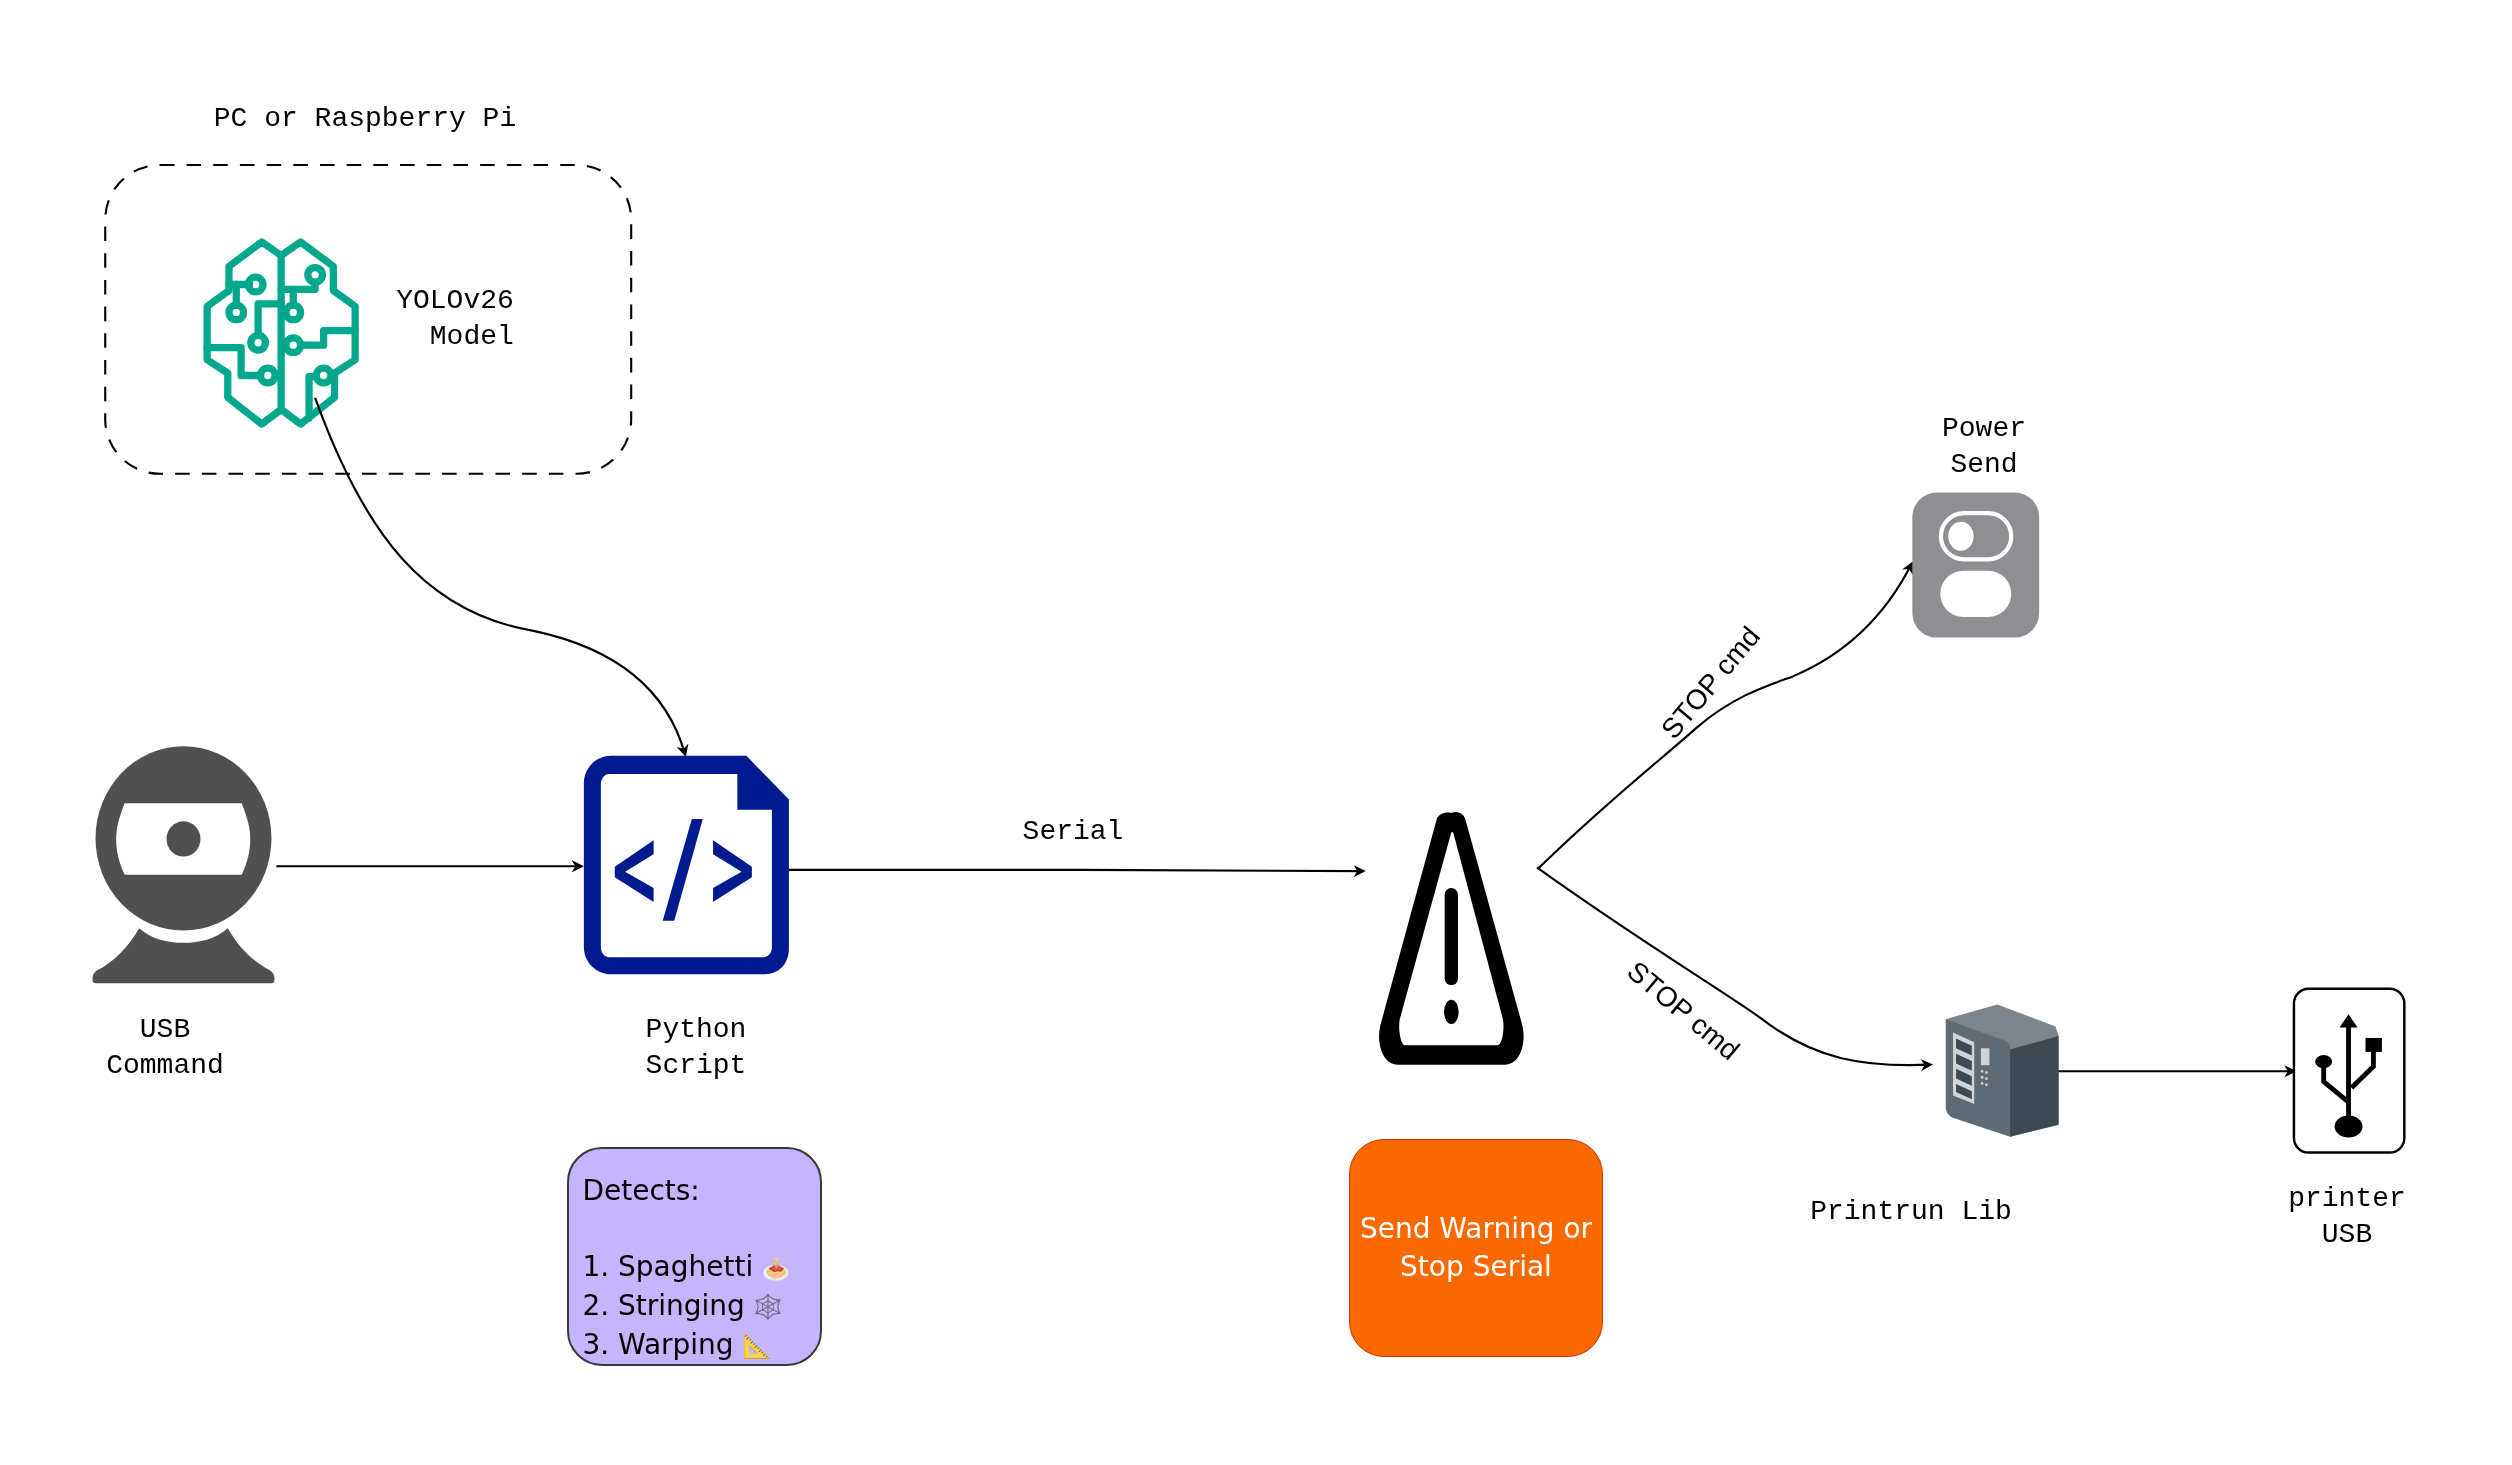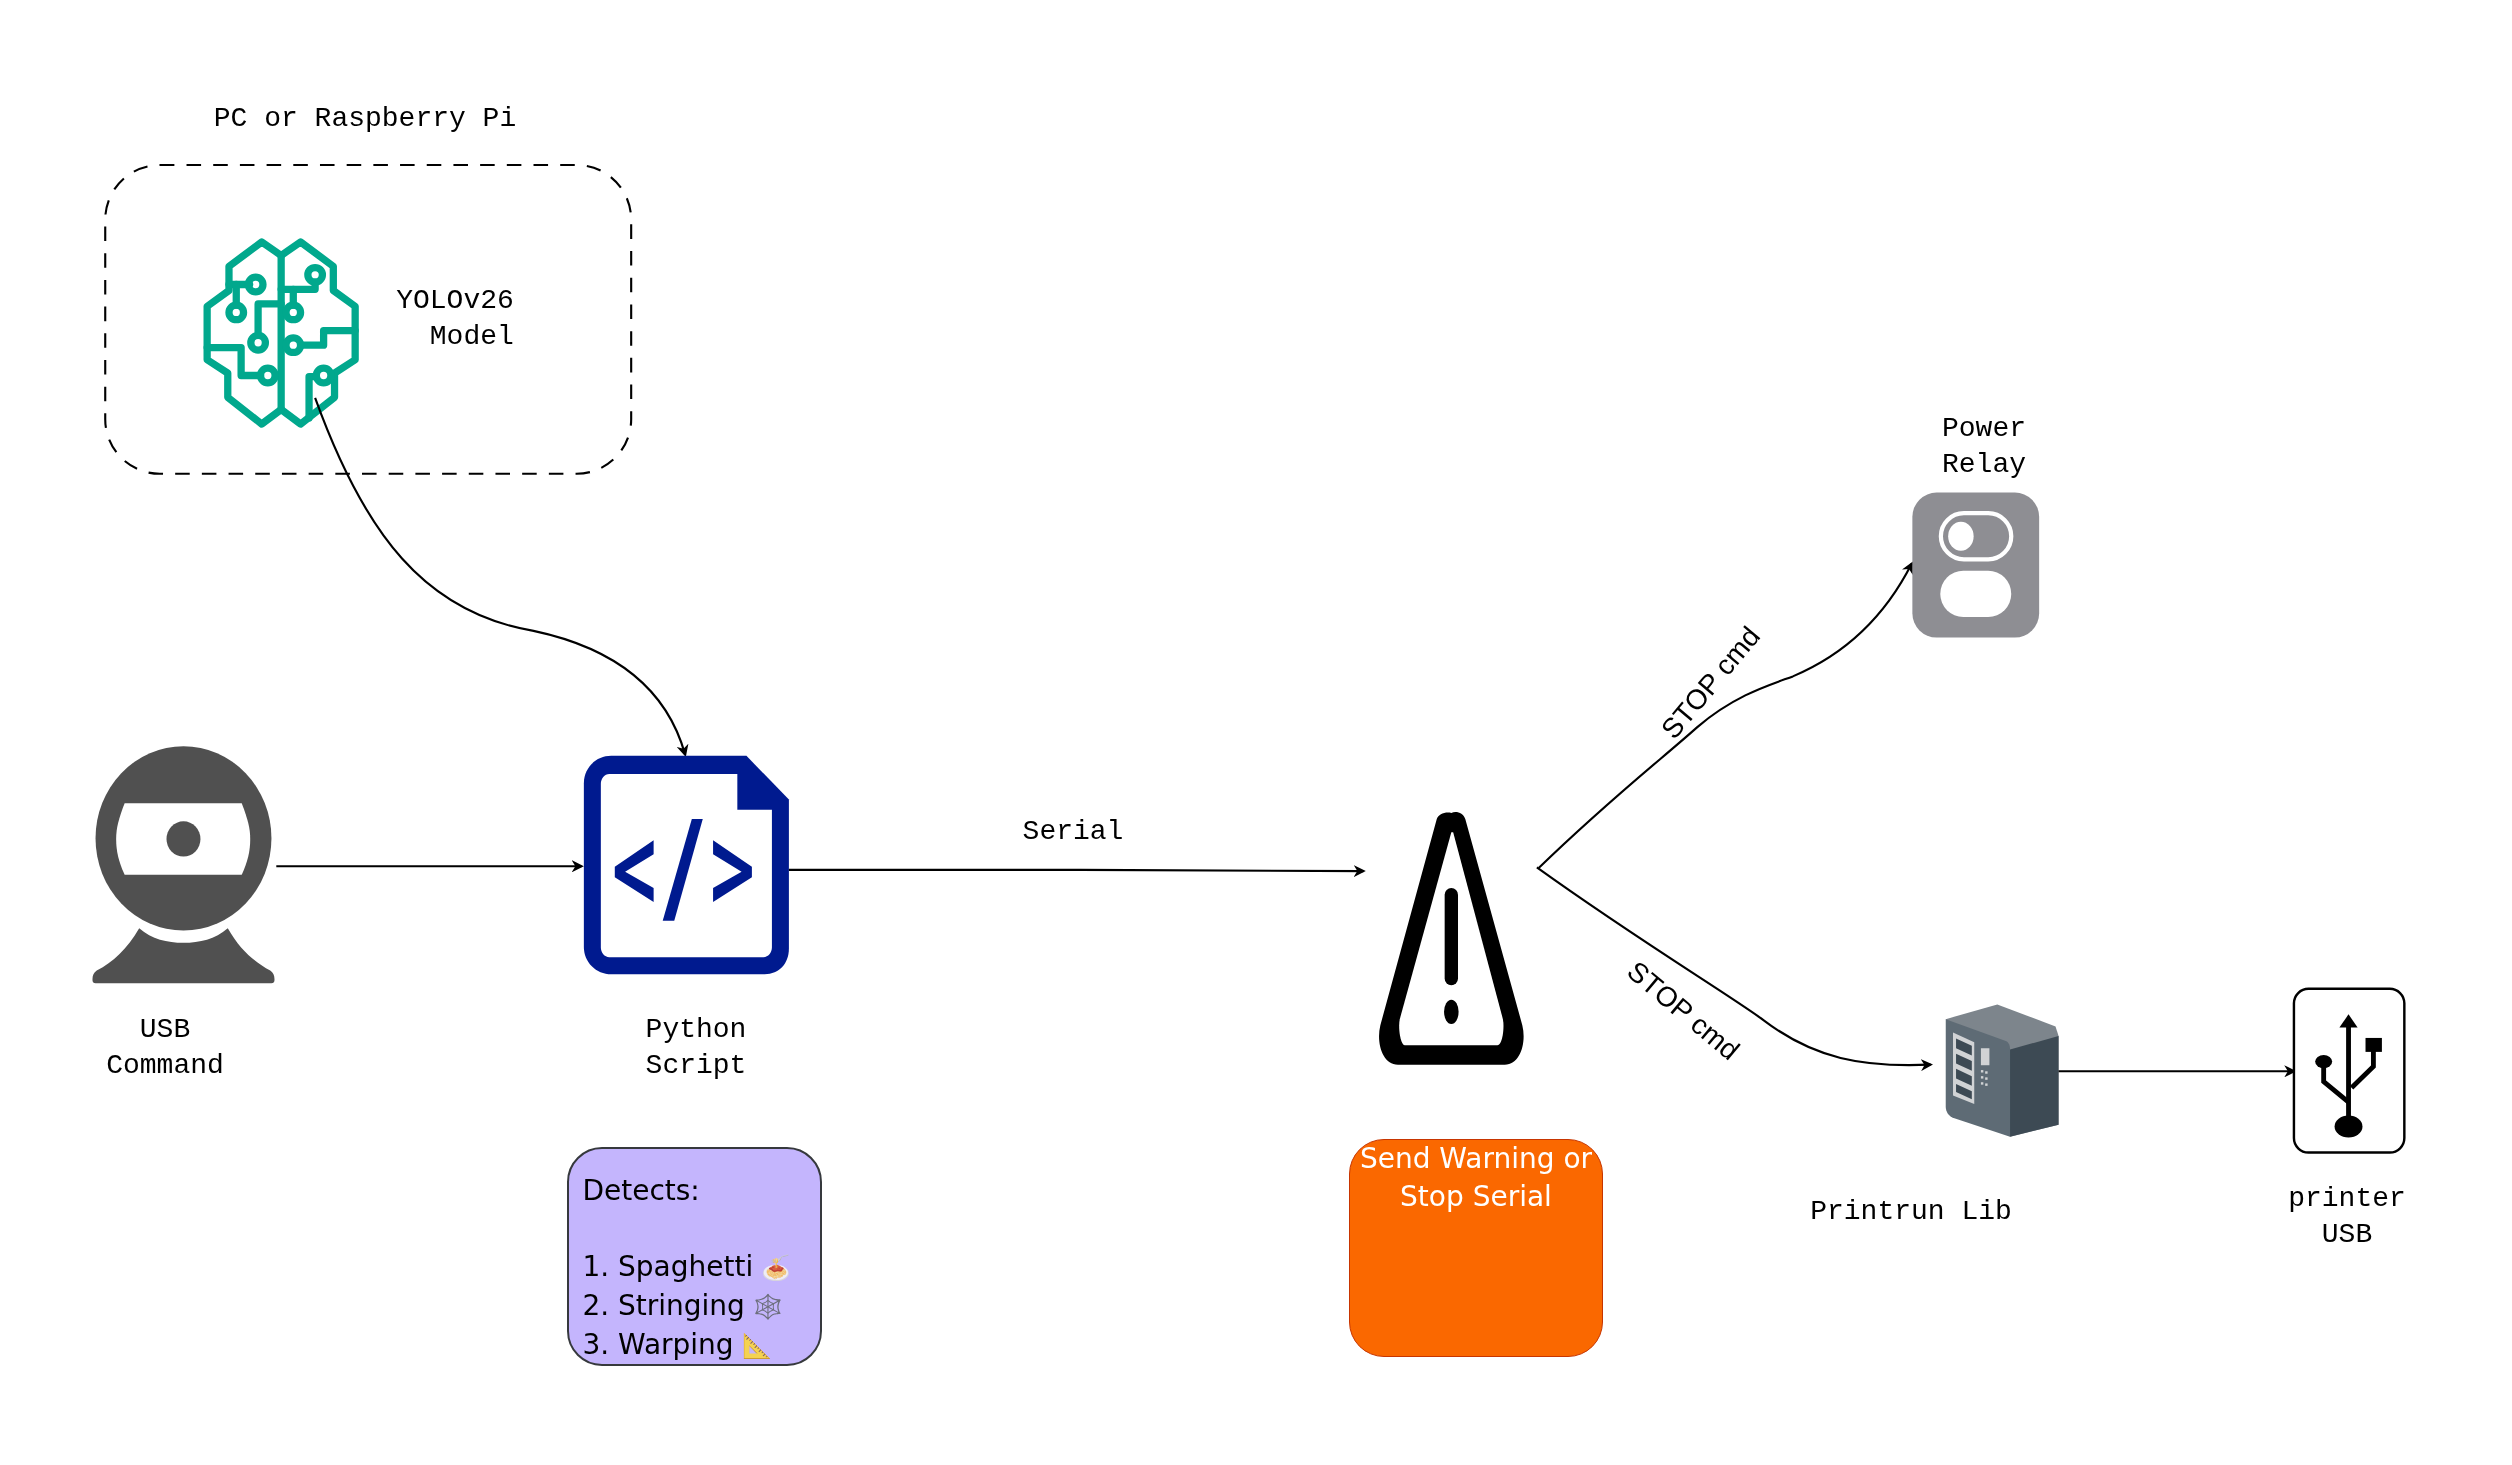--- a/index.html
+++ b/index.html
@@ -3,21 +3,21 @@
 <meta charset="utf-8">
 <style>
   html, body { margin: 0; padding: 0; background: #ffffff; }
   body { width: 2512px; height: 1465px; position: relative; overflow: hidden; }
   #canvas { position: absolute; left: 0; top: 0; width: 2512px; height: 1465px; }
   .lbl { position: absolute; font-family: Liberation Mono, monospace; font-size: 28px; color: #000; text-align: center; line-height: 36px; white-space: nowrap; transform: translateX(-50%); }
   .rot { position: absolute; font-family: "Liberation Sans", sans-serif; font-size: 28px; color: #000; white-space: nowrap; transform-origin: center center; }
   .box { position: absolute; box-sizing: border-box; border-radius: 35px; }
   #detects-box { left: 567px; top: 1147px; width: 255px; height: 219px; background: #c4b5fd; border: 2.4px solid #36393d; padding: 23px 0 0 13.4px; font-family: "DejaVu Sans", sans-serif; font-size: 28px; line-height: 38px; color: #000; }
   #detects-box .gap { height: 38px; }
-  #action-box { left: 1349px; top: 1139px; width: 254px; height: 218px; background: #fa6800; border: 1.8px solid #c73500; display: flex; align-items: flex-start; justify-content: center; text-align: center; font-family: "DejaVu Sans", sans-serif; font-size: 28px; line-height: 38px; color: #ffffff; }
+  #action-box { left: 1349px; top: 1139px; width: 254px; height: 218px; background: #fa6800; border: 1.8px solid #c73500; display: flex; align-items: center; justify-content: center; text-align: center; font-family: "DejaVu Sans", sans-serif; font-size: 28px; line-height: 38px; color: #ffffff; }
   .emoji { font-size: 24px; margin-left: 8.5px; opacity: 0.85; }
 </style>
 </head>
 <body>
 
 <svg id="canvas" width="2512" height="1465" viewBox="0 0 4140 2415" xmlns="http://www.w3.org/2000/svg">
   <defs>
     <marker id="arrow" viewBox="0 0 20 20" refX="16" refY="10" markerWidth="20" markerHeight="20" markerUnits="userSpaceOnUse" orient="auto">
       <path d="M0,0 L20,10 L0,20 L6,10 Z" fill="#000"></path>
     </marker>
@@ -134,21 +134,21 @@
   <div>Script</div>
 </div>
 
 <div class="lbl" style="left:1073px; top:814px;">Serial</div>
 
 <div class="rot" style="left:1711px; top:683px; transform: translate(-50%,-50%) rotate(-50deg);">STOP cmd</div>
 <div class="rot" style="left:1683px; top:1011px; transform: translate(-50%,-50%) rotate(40deg);">STOP cmd</div>
 
 <div class="lbl" style="left:1984px; top:411px;">
   <div>Power</div>
-  <div>Relay</div>
+  <div>Send</div>
 </div>
 
 <div class="lbl" style="left:1911px; top:1194px;">Printrun Lib</div>
 
 <div class="lbl" style="left:2347px; top:1181px;">
   <div>printer</div>
   <div>USB</div>
 </div>
 
 <div id="detects-box" class="box">

